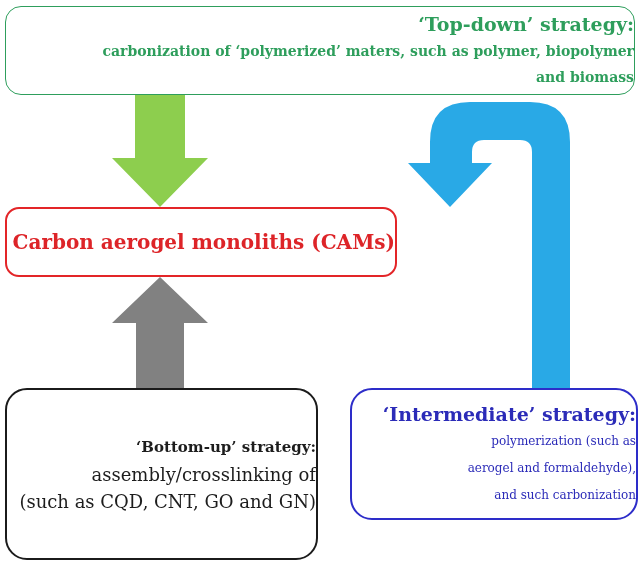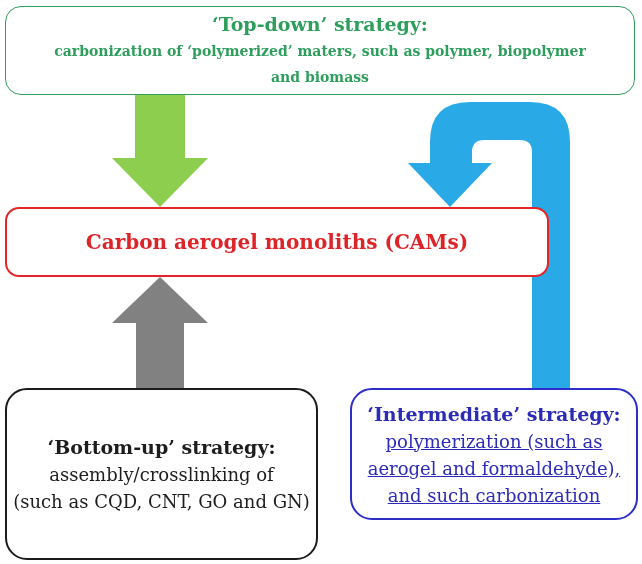--- a/index.html
+++ b/index.html
@@ -22,21 +22,21 @@
     z-index: 1;
   }
   .box {
     position: absolute;
     z-index: 2;
     background: #ffffff;
     box-sizing: border-box;
     display: flex;
     flex-direction: column;
     justify-content: center;
-    align-items: center;
+    align-items: flex-end;
     text-align: center;
   }
   .box .title {
     font-weight: bold;
     white-space: nowrap;
   }
   .box .line {
     white-space: nowrap;
   }
   .top-box {
@@ -47,51 +47,51 @@
     border: 1.5px solid #2e9e5c;
     border-radius: 16px;
     color: #2e9e5c;
   }
   .top-box .title { font-size: 19px; line-height: 27px; }
   .top-box .line  { font-size: 14px; line-height: 26px; font-weight: bold; }
 
   .center-box {
     left: 5px;
     top: 207px;
-    width: 544px;
+    width: 392px;
     height: 70px;
     border: 2px solid #e32528;
     border-radius: 14px;
     color: #dd2428;
   }
   .center-box .title { font-size: 20px; line-height: 26px; }
 
   .bottom-left-box {
     left: 5px;
     top: 388px;
     width: 313px;
     height: 172px;
     border: 2px solid #1b1b1b;
     border-radius: 22px;
     color: #1d1d1d;
   }
-  .bottom-left-box .title { font-size: 19px; line-height: 28px; }
+  .bottom-left-box .title { font-size: 15px; line-height: 28px; }
   .bottom-left-box .line  { font-size: 18px;  line-height: 27px; }
 
   .bottom-right-box {
     left: 350px;
     top: 388px;
     width: 288px;
     height: 132px;
     border: 2px solid #2d2dc9;
     border-radius: 22px;
     color: #2b2bb8;
   }
   .bottom-right-box .title { font-size: 19px; line-height: 28px; }
-  .bottom-right-box .line  { font-size: 18px;  line-height: 27px; text-decoration: underline; }
+  .bottom-right-box .line  { font-size: 12px;  line-height: 27px; }
 </style>
 </head>
 <body>
 
 <div class="canvas">
 
   <svg class="arrows-layer" width="642" height="564" viewBox="0 0 642 564">
 
     <polygon points="135,94 185,94 185,158 208,158 160,207 112,158 135,158" fill="#8dce4e"></polygon>
 

